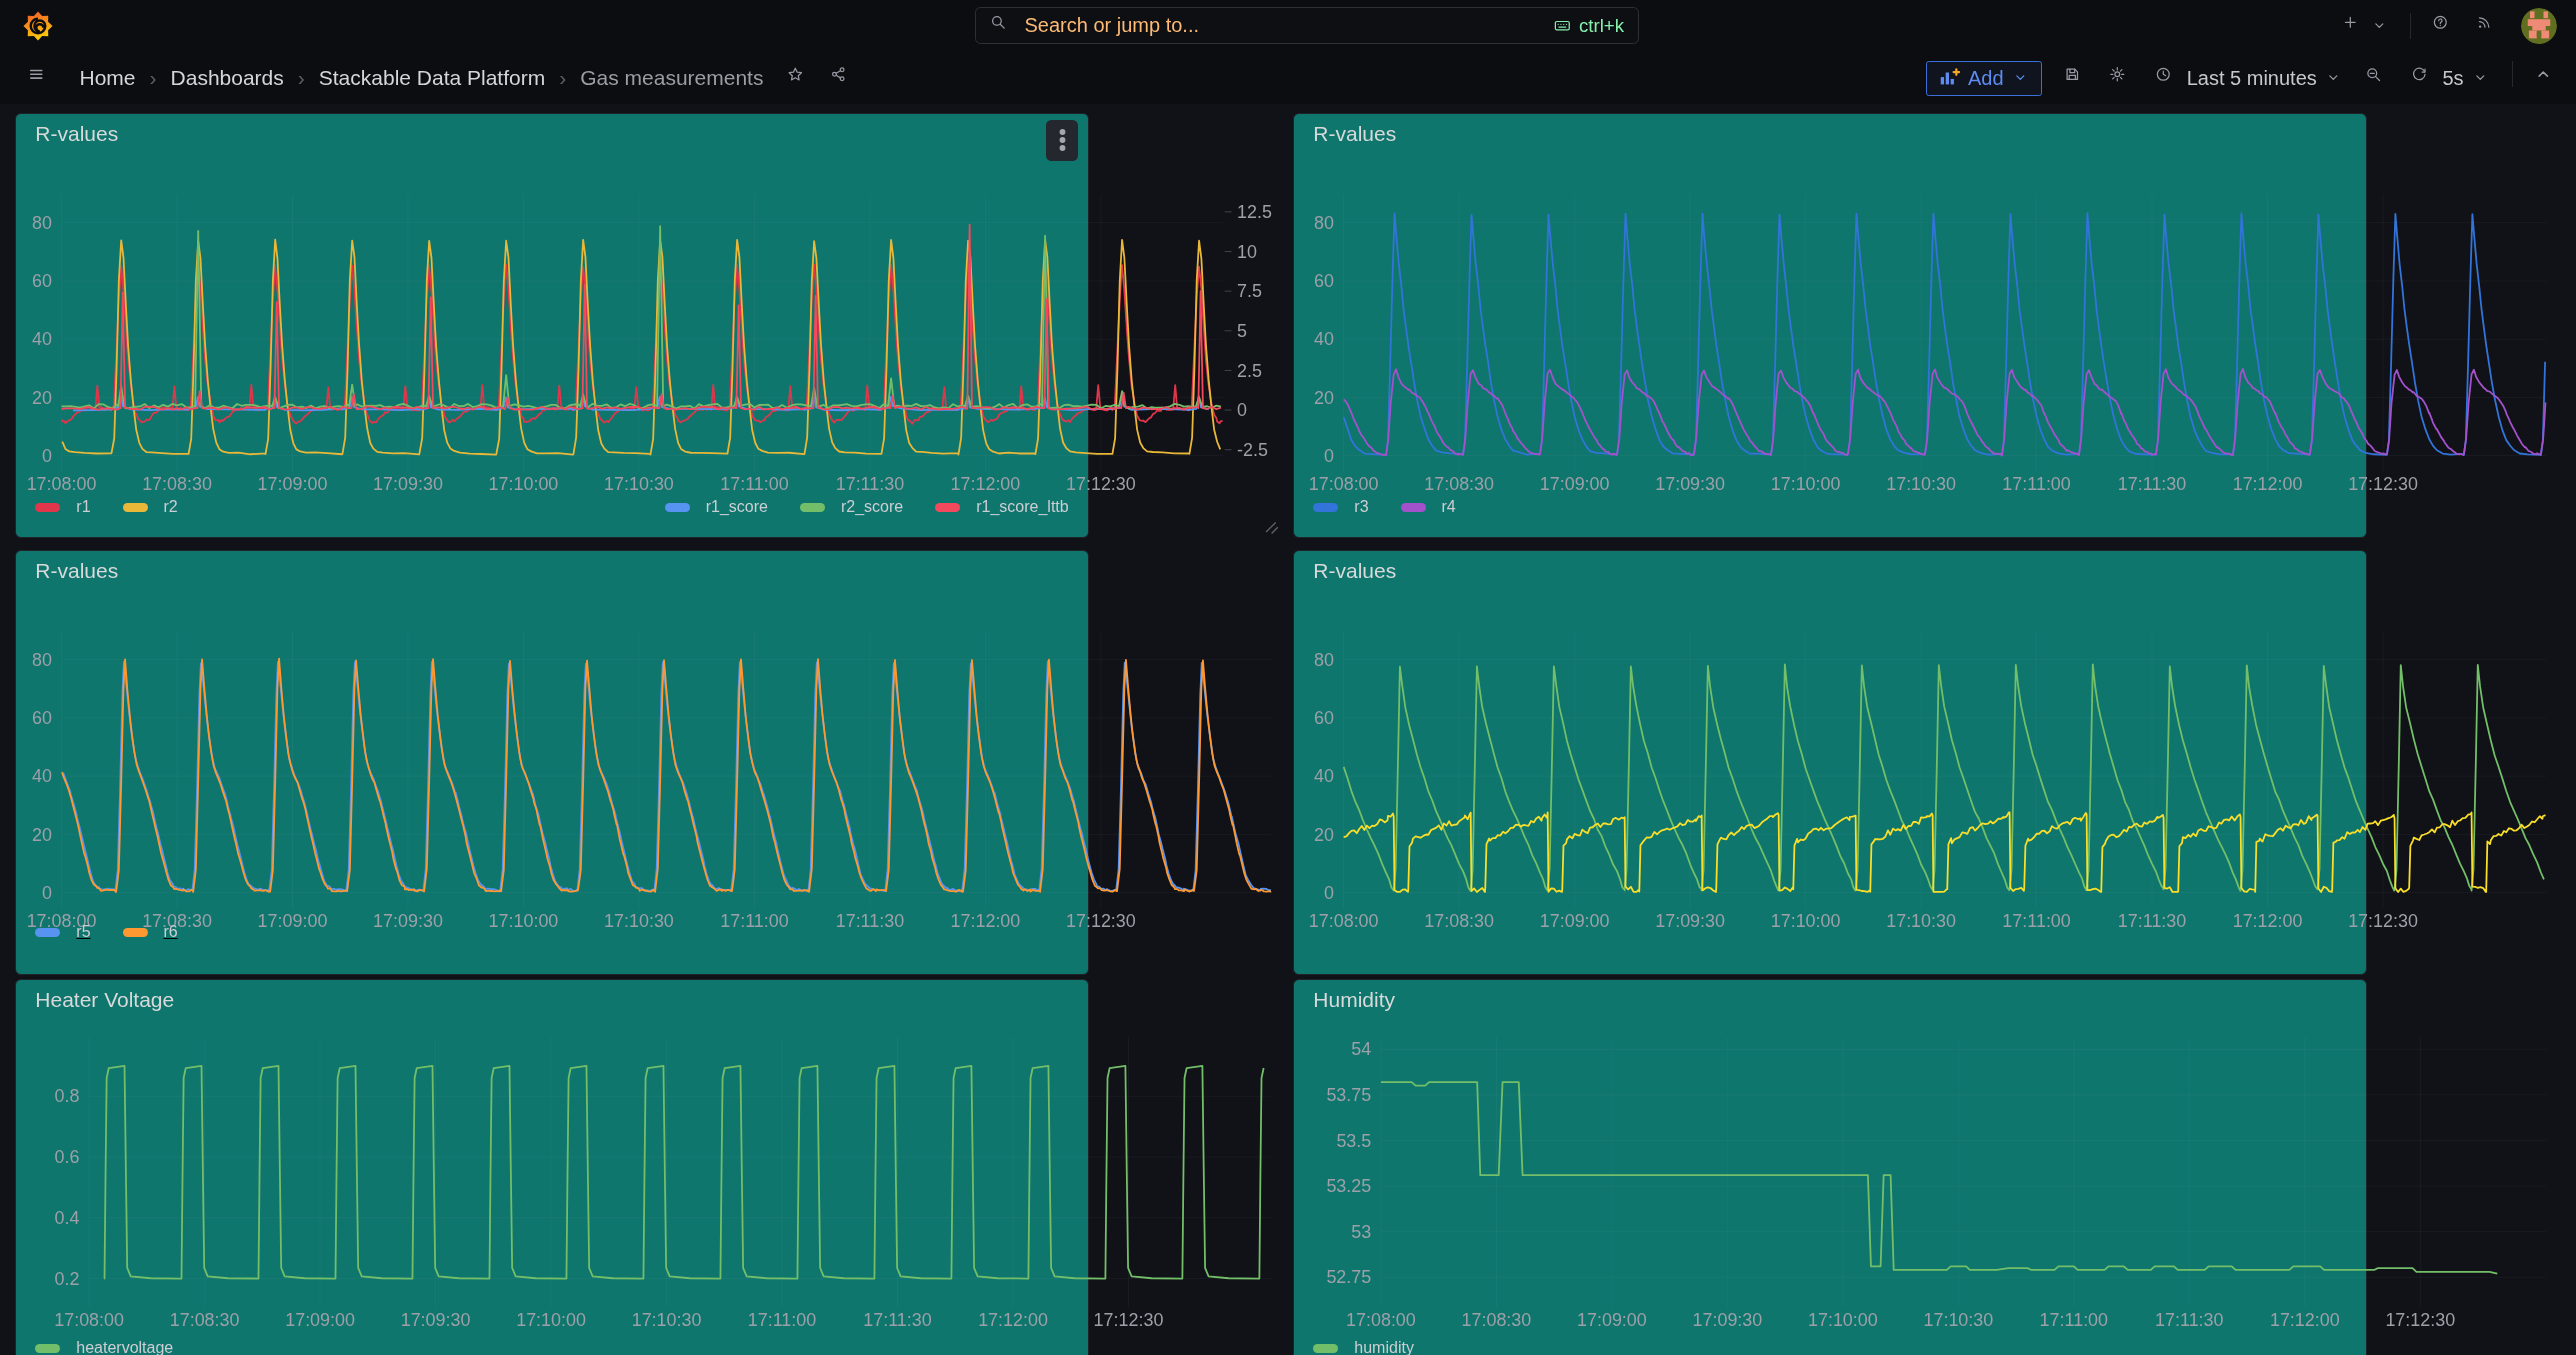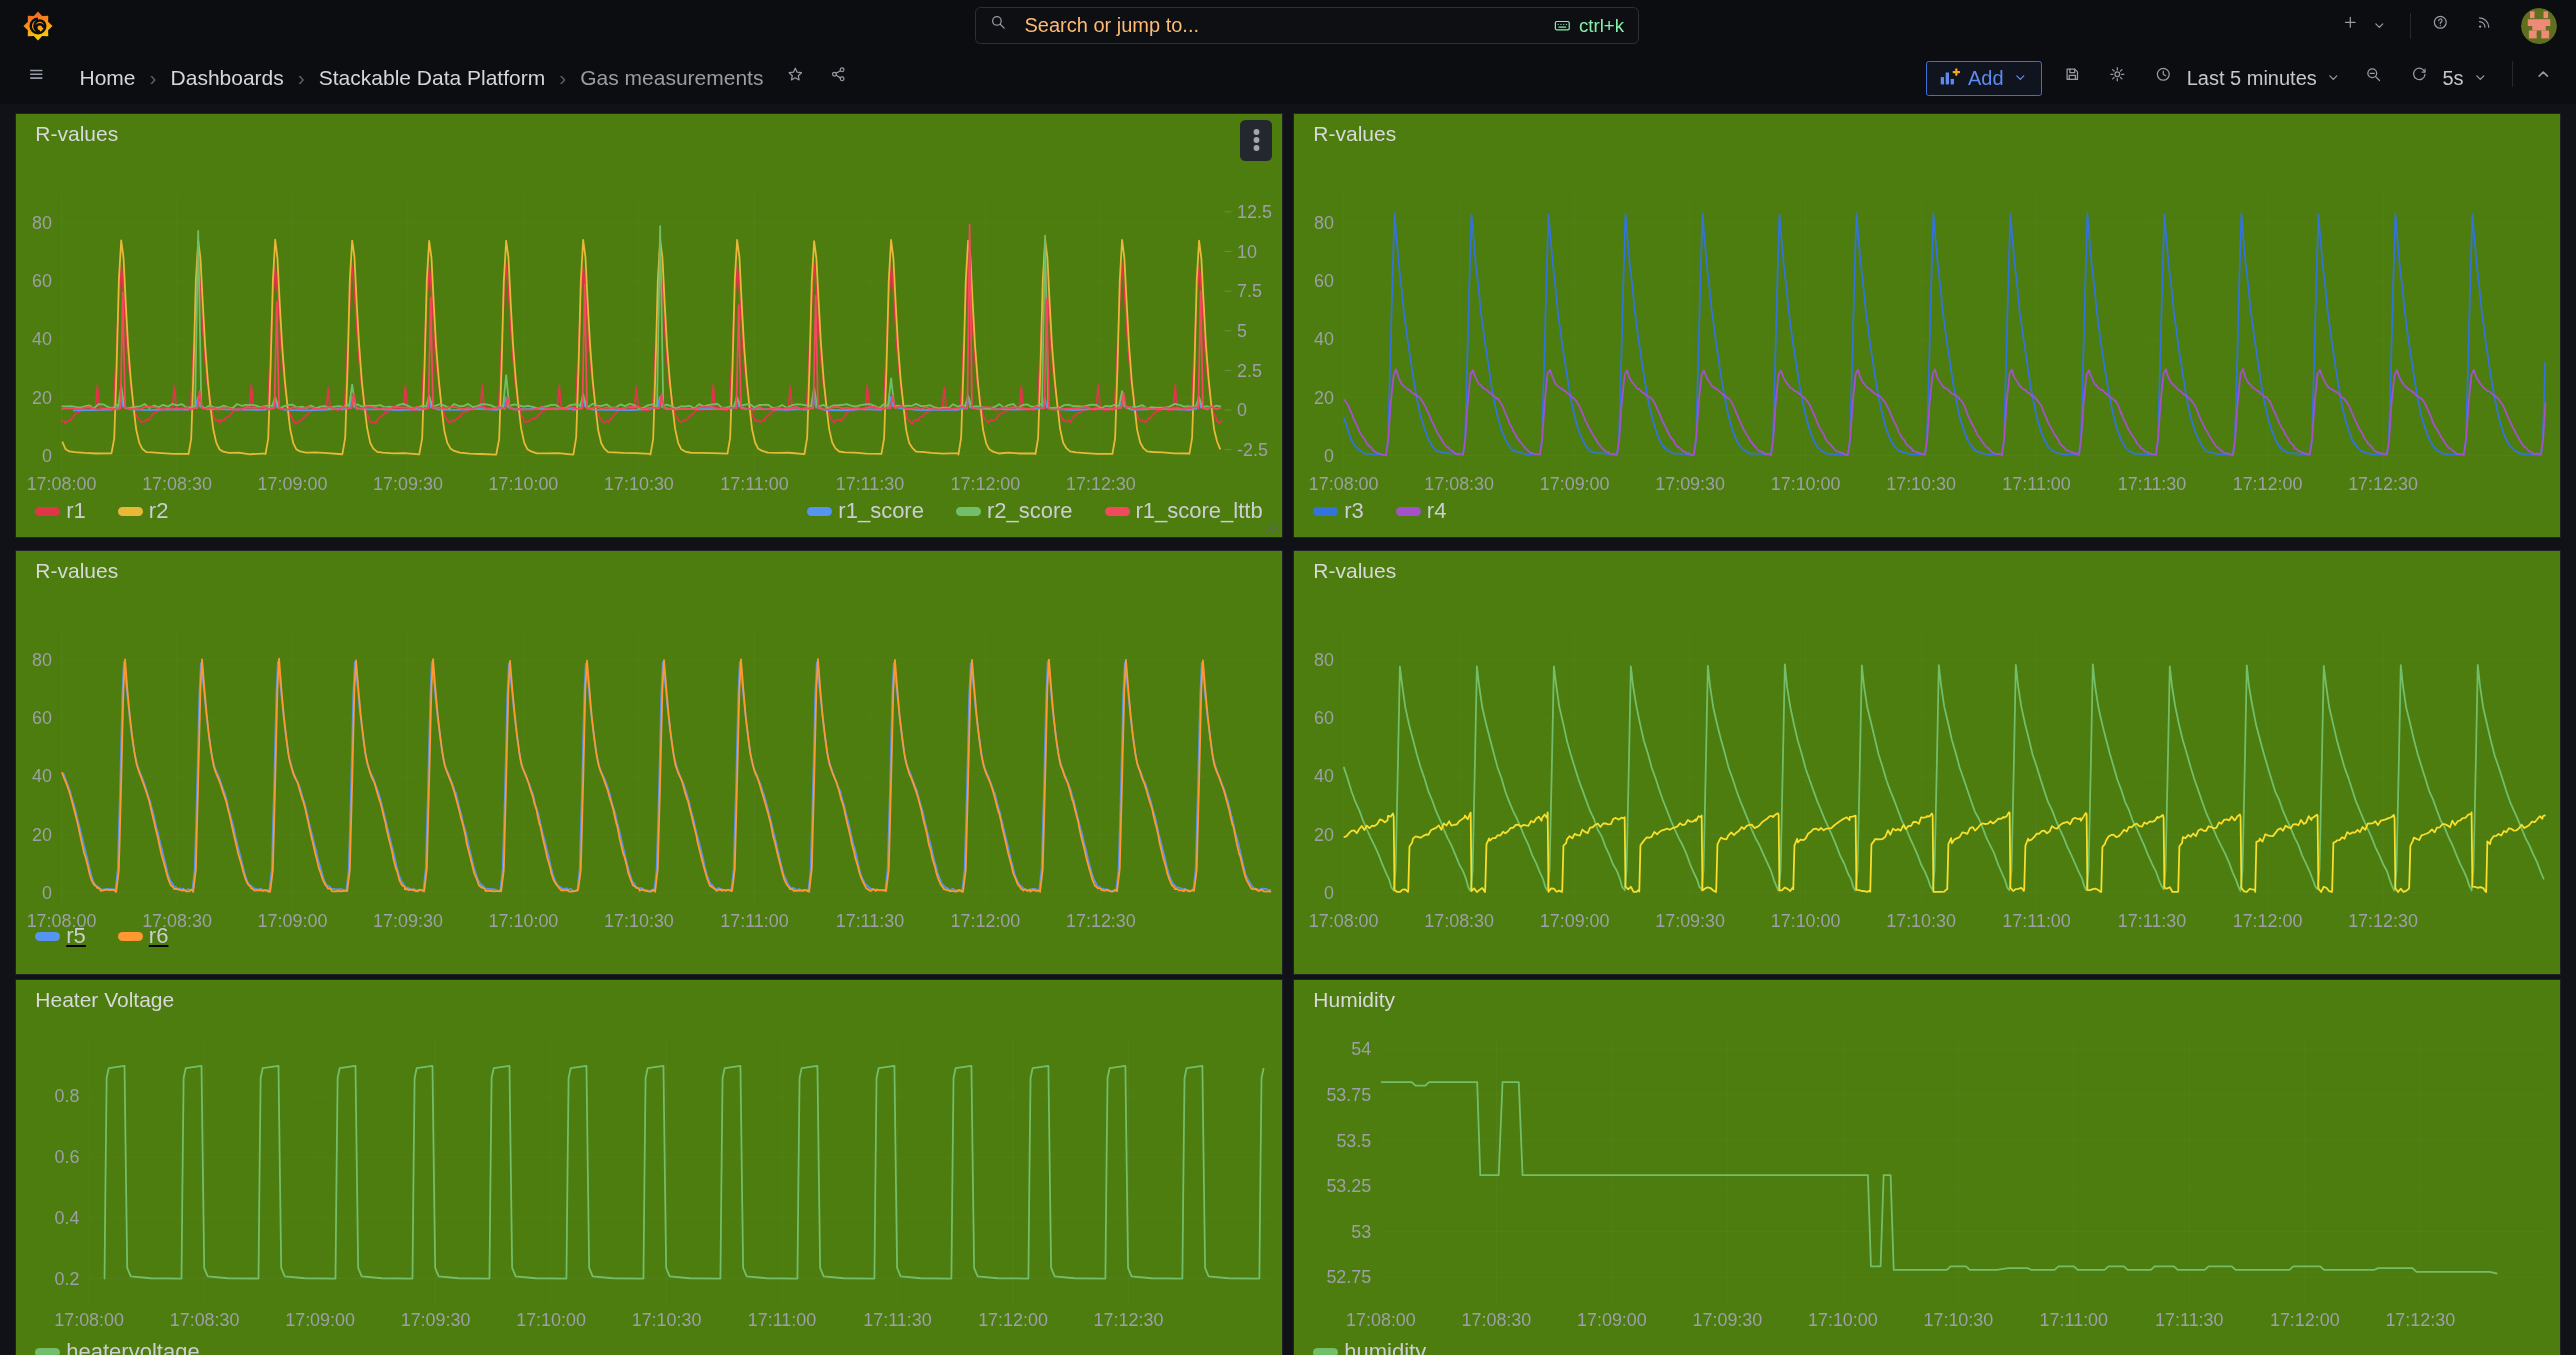--- a/index.html
+++ b/index.html
@@ -21,29 +21,29 @@
   .crumbs{display:flex;align-items:center;margin-left:28px;gap:0}
   .crumb{font-size:21px;color:#d5d6d9;cursor:pointer;white-space:nowrap}
   .crumb.current{color:#9b9da5}
   .crumb-sep{color:#5d6066;font-size:21px;margin:0 14px}
   .tool-right{margin-left:auto;display:flex;gap:22px;margin-right:18px}
   .add-btn{display:flex;align-items:center;gap:8.3px;height:33px;padding:0 11px;border:1.4px solid #3d6fd8;border-radius:2.8px;color:#5d8bf0;font-size:20px;font-weight:500;cursor:pointer;background:rgba(61,111,216,0.08)}
   .widget{display:flex;align-items:center;gap:8.3px;color:#c7c8cc;font-size:20px;cursor:pointer}
   .widget .icon-btn{color:#979ba5}
   
   #dashboard{position:absolute;left:0;top:104px;width:2576px;height:1251px}
-  .panel{position:absolute;width:1268px;height:425px;background:#4d7c0f;border:0.7px solid #1f2227;border-radius:1px;box-sizing:border-box}
+  .panel{position:absolute;width:1074px;height:425px;background:#0f766e;border:0.7px solid #1f2227;border-radius:6px;box-sizing:border-box}
   .panel-header{position:absolute;top:0;left:0;right:0;height:39px;display:flex;align-items:center;padding-left:19.3px;cursor:pointer}
   .panel-title{font-size:21px;color:#d8d9da;font-weight:500}
   .kebab{position:absolute;top:5.5px;right:9.7px;width:32px;height:41px;background:#25272e;border-radius:5.5px;display:flex;align-items:center;justify-content:center;cursor:pointer}
   .plot-svg{position:absolute;left:0;top:0}
   .plot-svg text{font-family:"Liberation Sans",sans-serif;fill:#9da0a8;font-size:26px}
   .legend{position:absolute;left:19.3px;right:19.3px;display:flex;justify-content:space-between;align-items:flex-start}
   .lgroup{display:flex;gap:32px}
-  .litem{display:flex;align-items:center;gap:6px;font-size:22px;color:#cdced3;cursor:pointer}
+  .litem{display:flex;align-items:center;gap:16px;font-size:16px;color:#cdced3;cursor:pointer}
   .lpill{width:25px;height:9px;border-radius:4.8px;flex:none}
 </style>
 </head>
 <body>
 
 <div class="topbar">
   <div class="logo">
     <svg viewBox="0 0 44 44">
       <defs>
           <linearGradient id="flame" x1="0" y1="0" x2="0.3" y2="1">

